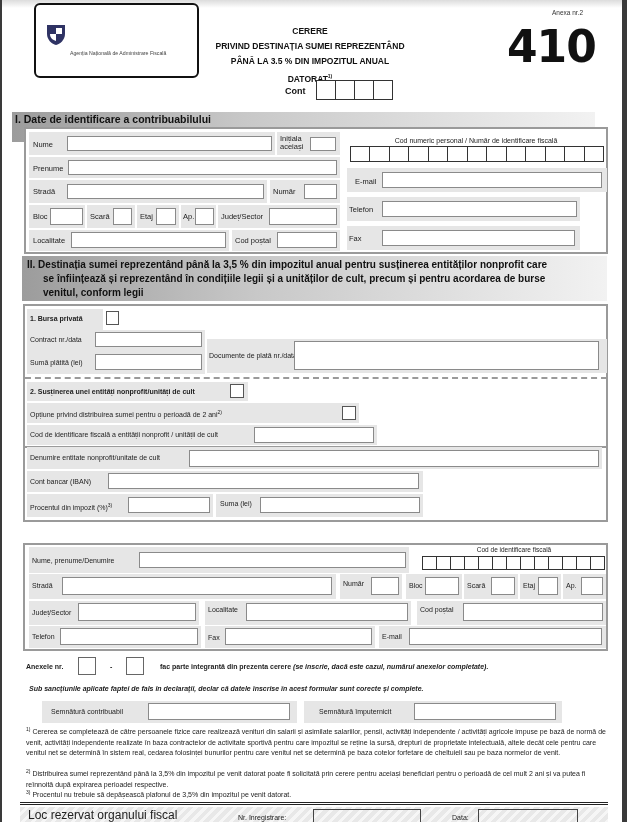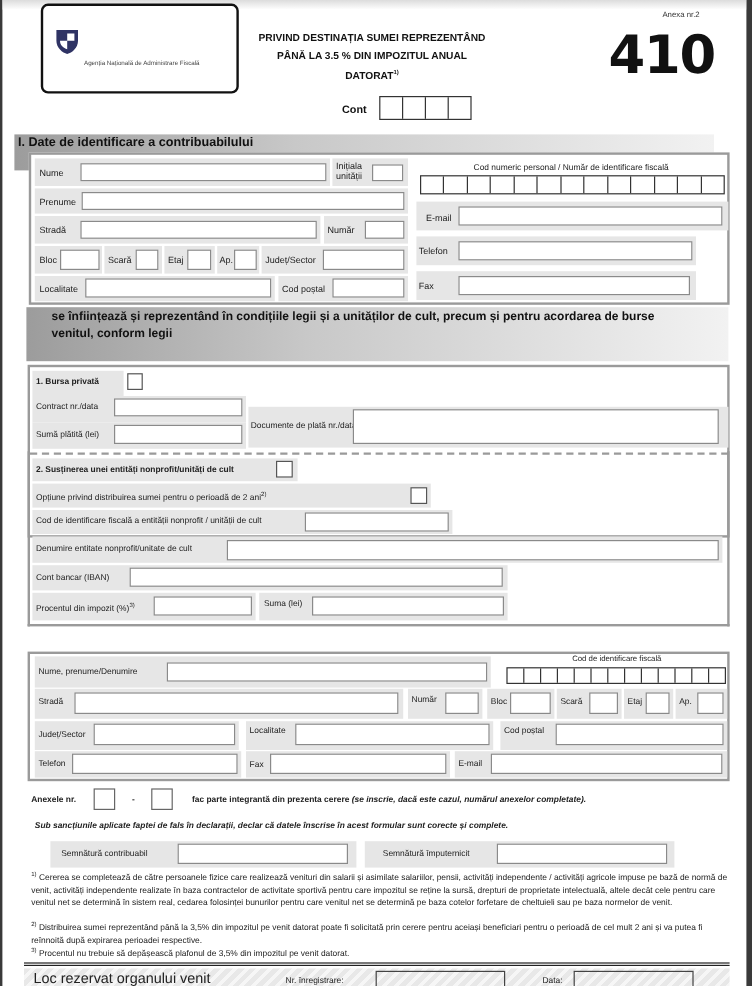--- a/index.html
+++ b/index.html
@@ -48,20 +48,21 @@
 
   <div class="logo-box">
     <svg class="abs" style="left:10px;top:19px" width="20" height="22" viewBox="0 0 20 22">
       <path d="M1 1 L19 1 L19 10 C19 16 14 20 10 21 C6 20 1 16 1 10 Z" fill="#2f3364"></path>
       <path d="M10 4 L16 4 L16 10 L10 10 Z M4 10 L10 10 L10 17 C7 16 4 14 4 10 Z" fill="#fff"></path>
     </svg>
     <div class="abs" style="left:34px;top:45px;font-size:5.2px;color:#444;white-space:nowrap;">Agenția Națională de Administrare Fiscală</div>
   </div>
 
   <div class="abs" style="left:208px;top:24px;width:200px;text-align:center;font-size:8.5px;font-weight:bold;line-height:15px;">
+    <div>CERERE</div>
     <div>PRIVIND DESTINAȚIA SUMEI REPREZENTÂND</div>
     <div><span>PÂNĂ LA 3.5 % DIN IMPOZITUL ANUAL DATORAT</span><sup style="font-size:5px">1)</sup></div>
   </div>
   <div class="abs" style="left:550px;top:9px;font-size:6.5px;color:#333;">Anexa nr.2</div>
   <div class="abs" style="left:505px;top:22px;font-size:44px;font-weight:900;line-height:50px;font-family:'DejaVu Sans',sans-serif;letter-spacing:-1px;">410</div>
 
   <div class="abs" style="left:283px;top:86px;font-size:9px;font-weight:bold;">Cont</div>
   <div class="grid" style="left:314px;top:80px;width:77px;height:20px;">
       <div></div>
       <div></div>
@@ -69,21 +70,21 @@
       <div></div>
     </div>
 
   <div class="sec-head" style="left:10px;top:112px;width:583px;height:30px;font-size:10.5px;line-height:15px;padding-left:3px;box-sizing:border-box;">I. Date de identificare a contribuabilului</div>
   <div class="sec-frame" style="left:22px;top:127px;width:584px;height:127px;"></div>
 
   <div class="cell" style="left:27px;top:132px;width:246px;height:23px;"></div>
   <div class="lbl" style="left:31px;top:140px;">Nume</div>
   <div class="box" style="left:65px;top:136px;width:205px;height:15px;"></div>
   <div class="cell" style="left:275px;top:132px;width:63px;height:23px;"></div>
-  <div class="lbl" style="left:278px;top:135px;line-height:8px;"><span>Inițiala</span><br><span>unității</span></div>
+  <div class="lbl" style="left:278px;top:135px;line-height:8px;"><span>Inițiala</span><br><span>aceiași</span></div>
   <div class="box" style="left:308px;top:137px;width:26px;height:14px;"></div>
 
   <div class="cell" style="left:27px;top:157px;width:311px;height:21px;"></div>
   <div class="lbl" style="left:31px;top:164px;">Prenume</div>
   <div class="box" style="left:66px;top:160px;width:269px;height:15px;"></div>
 
   <div class="cell" style="left:27px;top:180px;width:238px;height:23px;"></div>
   <div class="lbl" style="left:31px;top:187px;">Stradă</div>
   <div class="box" style="left:65px;top:184px;width:197px;height:15px;"></div>
   <div class="cell" style="left:268px;top:180px;width:70px;height:23px;"></div>
@@ -133,20 +134,21 @@
   <div class="lbl" style="left:353px;top:177px;">E-mail</div>
   <div class="box" style="left:380px;top:172px;width:220px;height:16px;"></div>
   <div class="cell" style="left:345px;top:197px;width:233px;height:24px;"></div>
   <div class="lbl" style="left:347px;top:205px;">Telefon</div>
   <div class="box" style="left:380px;top:201px;width:195px;height:16px;"></div>
   <div class="cell" style="left:345px;top:226px;width:233px;height:24px;"></div>
   <div class="lbl" style="left:347px;top:234px;">Fax</div>
   <div class="box" style="left:380px;top:230px;width:193px;height:16px;"></div>
 
   <div class="sec-head" style="left:20px;top:256px;width:585px;height:45px;font-size:10px;line-height:14px;padding:2px 0 0 5px;box-sizing:border-box;">
+    <div>II.  Destinația sumei reprezentând până la 3,5 % din impozitul anual pentru susținerea entităților nonprofit care</div>
     <div style="padding-left:16px">se înființează și reprezentând în condițiile legii și a unităților de cult, precum și pentru acordarea de burse</div>
     <div style="padding-left:16px">venitul, conform legii</div>
   </div>
   <div class="sec-frame" style="left:21px;top:304px;width:585px;height:144px;"></div>
 
   <div class="cell" style="left:25px;top:309px;width:76px;height:21px;"></div>
   <div class="lbl" style="left:28px;top:315px;font-weight:bold;font-size:7px;">1. Bursa privată</div>
   <div class="box" style="left:104px;top:311px;width:13px;height:14px;border-color:#555;"></div>
   <div class="cell" style="left:25px;top:330px;width:178px;height:22px;"></div>
   <div class="lbl" style="left:28px;top:336px;font-size:7px;">Contract nr./data</div>
@@ -258,18 +260,18 @@
   <div class="cell" style="left:302px;top:701px;width:258px;height:22px;"></div>
   <div class="lbl" style="left:317px;top:708px;font-size:7px;">Semnătură împuternicit</div>
   <div class="box" style="left:412px;top:703px;width:142px;height:17px;"></div>
 
   <div class="fn" style="top:724px;"><sup>1)</sup> <span>Cererea se completează de către persoanele fizice care realizează venituri din salarii și asimilate salariilor, pensii, activități independente / activități agricole impuse pe bază de normă de venit,  activități independente  realizate în baza contractelor de activitate sportivă pentru care impozitul se reține la sursă, drepturi de proprietate intelectuală, altele decât cele pentru care venitul net se determină în sistem real, cedarea folosinței  bunurilor pentru care venitul net se determină  pe baza cotelor forfetare de cheltuieli sau pe baza normelor de venit.</span></div>
   <div class="fn" style="top:766px;"><sup>2)</sup> <span>Distribuirea sumei reprezentând până la 3,5% din impozitul pe venit datorat poate fi solicitată prin cerere pentru aceiași beneficiari pentru o perioadă de cel mult 2 ani și va putea fi reînnoită după expirarea perioadei respective.</span></div>
   <div class="fn" style="top:787px;"><sup>3)</sup> <span>Procentul nu trebuie să depășească plafonul de 3,5% din impozitul pe venit datorat.</span></div>
 
   <div class="abs" style="left:18px;top:802px;width:588px;border-top:3px double #222;height:0;"></div>
   <div class="hatch" style="left:18px;top:807px;width:588px;height:20px;"></div>
-  <div class="abs" style="left:26px;top:808px;font-size:12px;color:#222;white-space:nowrap;">Loc rezervat organului venit</div>
+  <div class="abs" style="left:26px;top:808px;font-size:12px;color:#222;white-space:nowrap;">Loc rezervat organului fiscal</div>
   <div class="lbl" style="left:236px;top:814px;font-size:7px;">Nr. înregistrare:</div>
   <div class="abs" style="left:311px;top:809px;width:108px;height:16px;border:1px solid #444;box-sizing:border-box;"></div>
   <div class="lbl" style="left:450px;top:814px;font-size:7px;">Data:</div>
   <div class="abs" style="left:476px;top:809px;width:100px;height:16px;border:1px solid #444;box-sizing:border-box;"></div>
 </div>
 
 </body></html>

